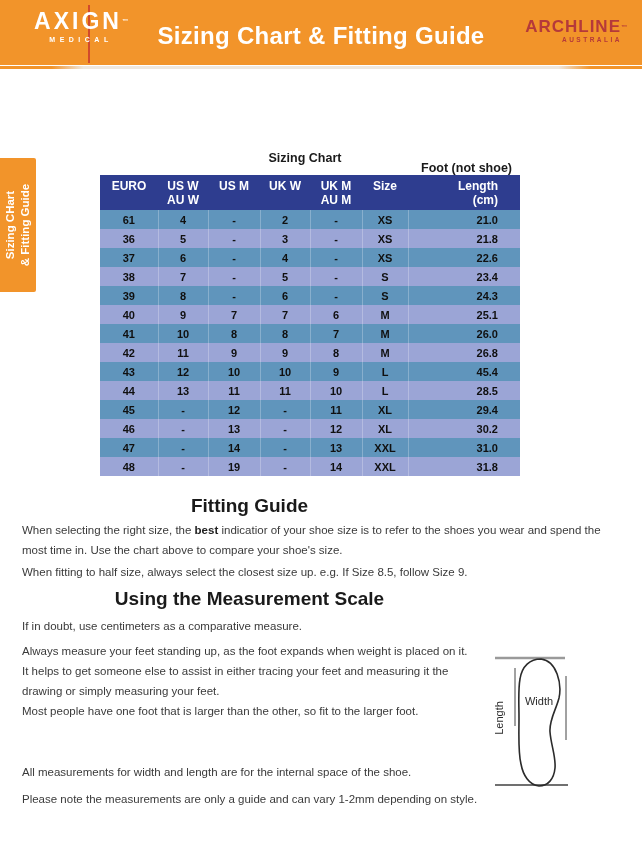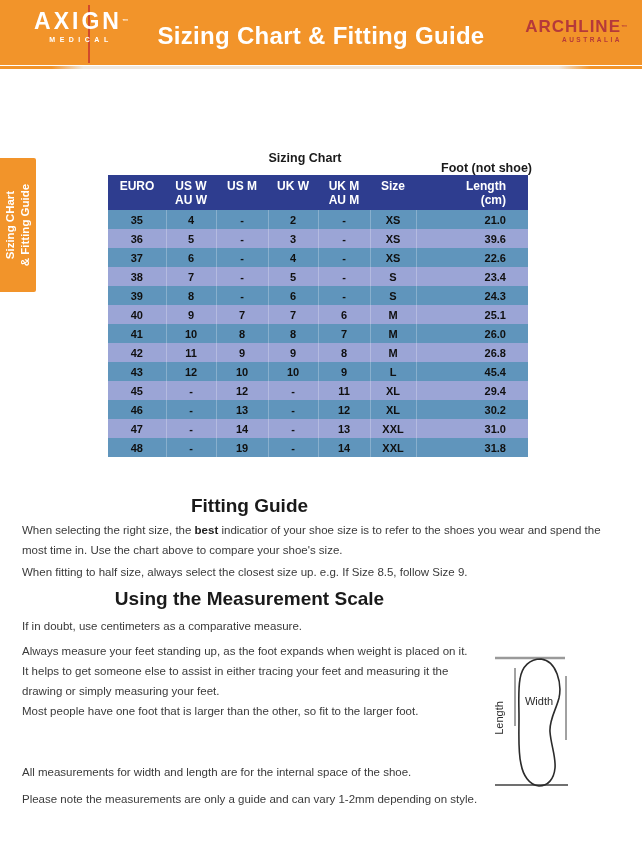--- a/index.html
+++ b/index.html
@@ -26,23 +26,23 @@
       #efe7de 13%,#efe7de 87%,var(--orange,#F2942A) 92%,var(--orange,#F2942A) 100%);}
   
   .side-tab{position:absolute;left:0;top:158px;width:36px;height:134px;background:var(--orange,#F2942A);border-radius:0 2px 2px 0;}
   .side-tab-inner{position:absolute;left:0;top:0;width:134px;height:36px;
     transform:rotate(-90deg) translateX(-134px);transform-origin:top left;
     display:flex;flex-direction:column;justify-content:center;text-align:center;
     color:#fff;font-weight:700;font-size:11.5px;line-height:15px;}
   
   .chart-title{position:absolute;left:100px;top:151px;width:410px;text-align:center;
     font-size:12.5px;font-weight:700;color:#1a1a1a;}
-  .foot-note{position:absolute;left:412px;top:161px;width:120px;text-align:right;
+  .foot-note{position:absolute;left:392px;top:161px;width:120px;text-align:right;
     font-size:12.5px;font-weight:700;color:#1a1a1a;}
-  table.sizing{position:absolute;left:108px;top:175px;width:420px;border-collapse:collapse;table-layout:fixed;}
+  table.sizing{position:absolute;left:100px;top:175px;width:420px;border-collapse:collapse;table-layout:fixed;}
   table.sizing col:nth-child(1){width:58px;}
   table.sizing col:nth-child(2){width:50px;}
   table.sizing col:nth-child(3){width:52px;}
   table.sizing col:nth-child(4){width:50px;}
   table.sizing col:nth-child(5){width:52px;}
   table.sizing col:nth-child(6){width:46px;}
   table.sizing col:nth-child(7){width:112px;}
   table.sizing th{height:35px;background:var(--navy,#2E3D8F);color:#fff;font-size:12px;font-weight:700;
     text-align:center;vertical-align:top;padding-top:4px;line-height:14px;}
   table.sizing th.len,table.sizing td.len{text-align:right;padding-right:22px;}
@@ -124,36 +124,36 @@
             <div></div>
           </th>
           <th class="len">
             <div>Length</div>
             <div>(cm)</div>
           </th>
         </tr>
       </thead>
     <tbody id="size-body">
         <tr>
-          <td>35</td>
+          <td>61</td>
           <td>4</td>
           <td>-</td>
           <td>2</td>
           <td>-</td>
           <td>XS</td>
           <td class="len">21.0</td>
         </tr>
         <tr>
           <td>36</td>
           <td>5</td>
           <td>-</td>
           <td>3</td>
           <td>-</td>
           <td>XS</td>
-          <td class="len">39.6</td>
+          <td class="len">21.8</td>
         </tr>
         <tr>
           <td>37</td>
           <td>6</td>
           <td>-</td>
           <td>4</td>
           <td>-</td>
           <td>XS</td>
           <td class="len">22.6</td>
         </tr>
@@ -203,20 +203,29 @@
           <td class="len">26.8</td>
         </tr>
         <tr>
           <td>43</td>
           <td>12</td>
           <td>10</td>
           <td>10</td>
           <td>9</td>
           <td>L</td>
           <td class="len">45.4</td>
+        </tr>
+        <tr>
+          <td>44</td>
+          <td>13</td>
+          <td>11</td>
+          <td>11</td>
+          <td>10</td>
+          <td>L</td>
+          <td class="len">28.5</td>
         </tr>
         <tr>
           <td>45</td>
           <td>-</td>
           <td>12</td>
           <td>-</td>
           <td>11</td>
           <td>XL</td>
           <td class="len">29.4</td>
         </tr>

